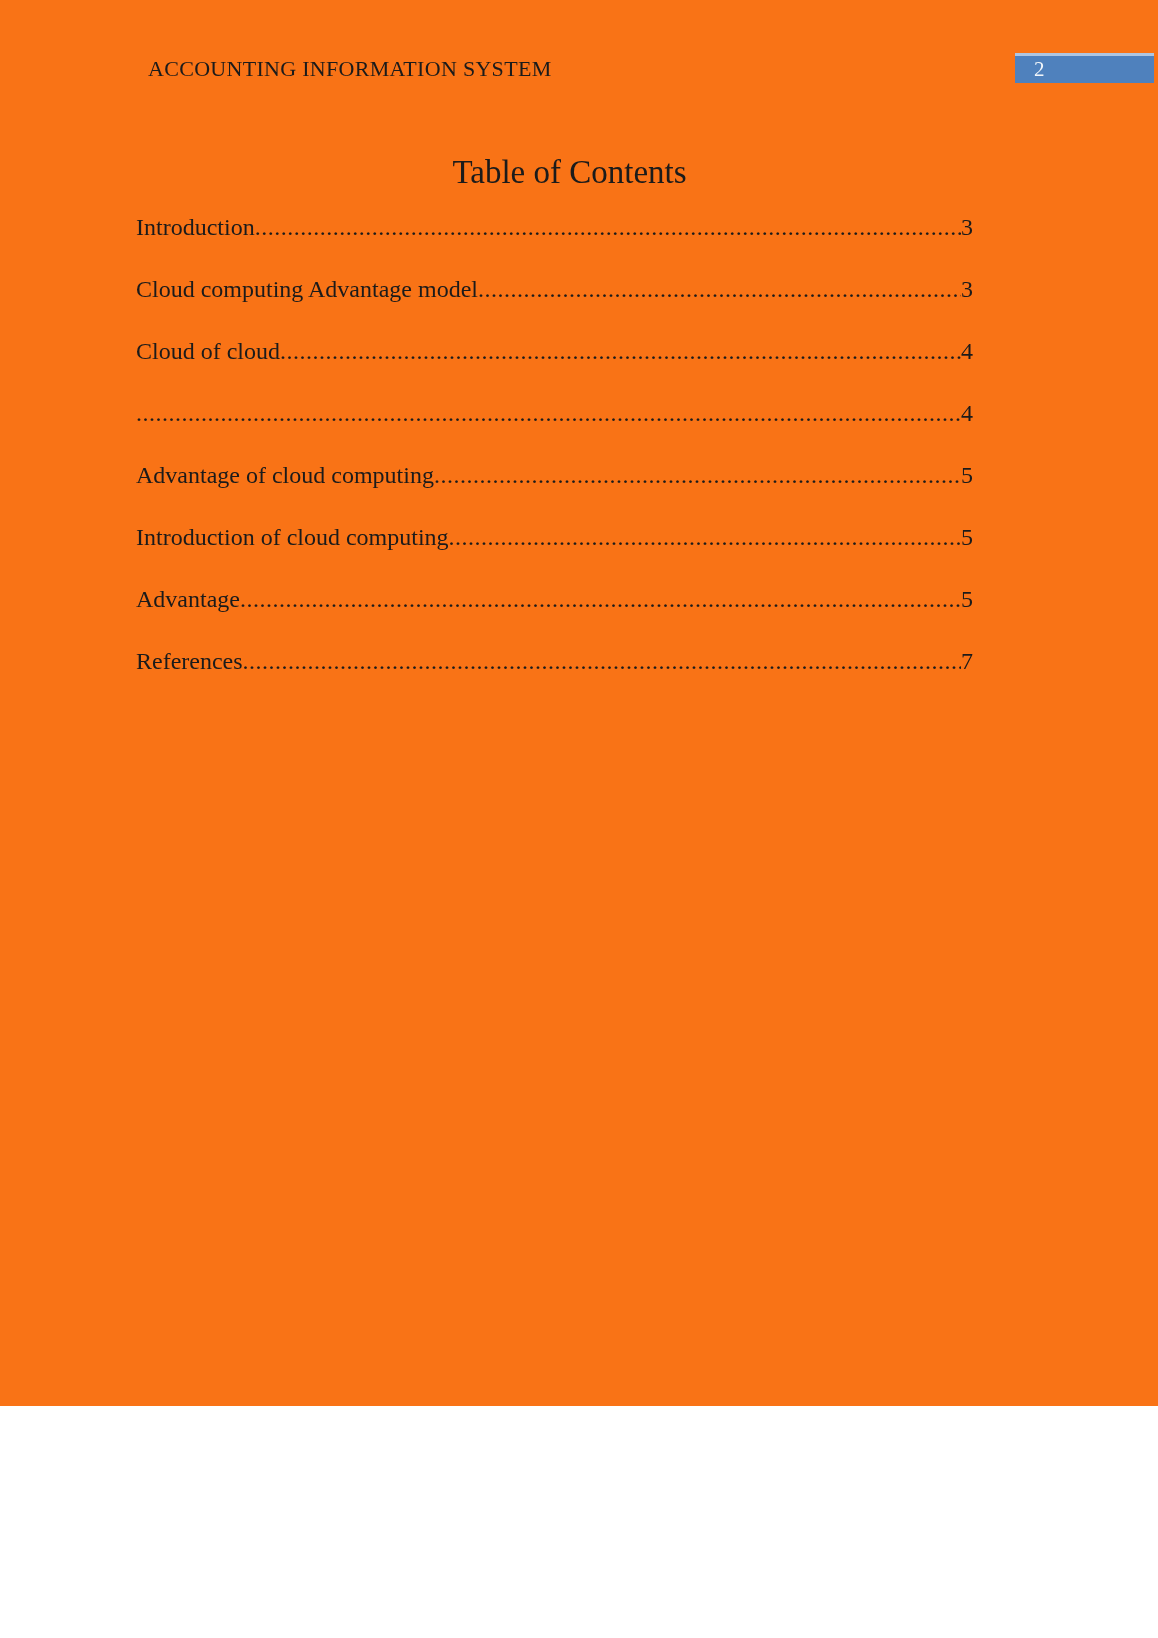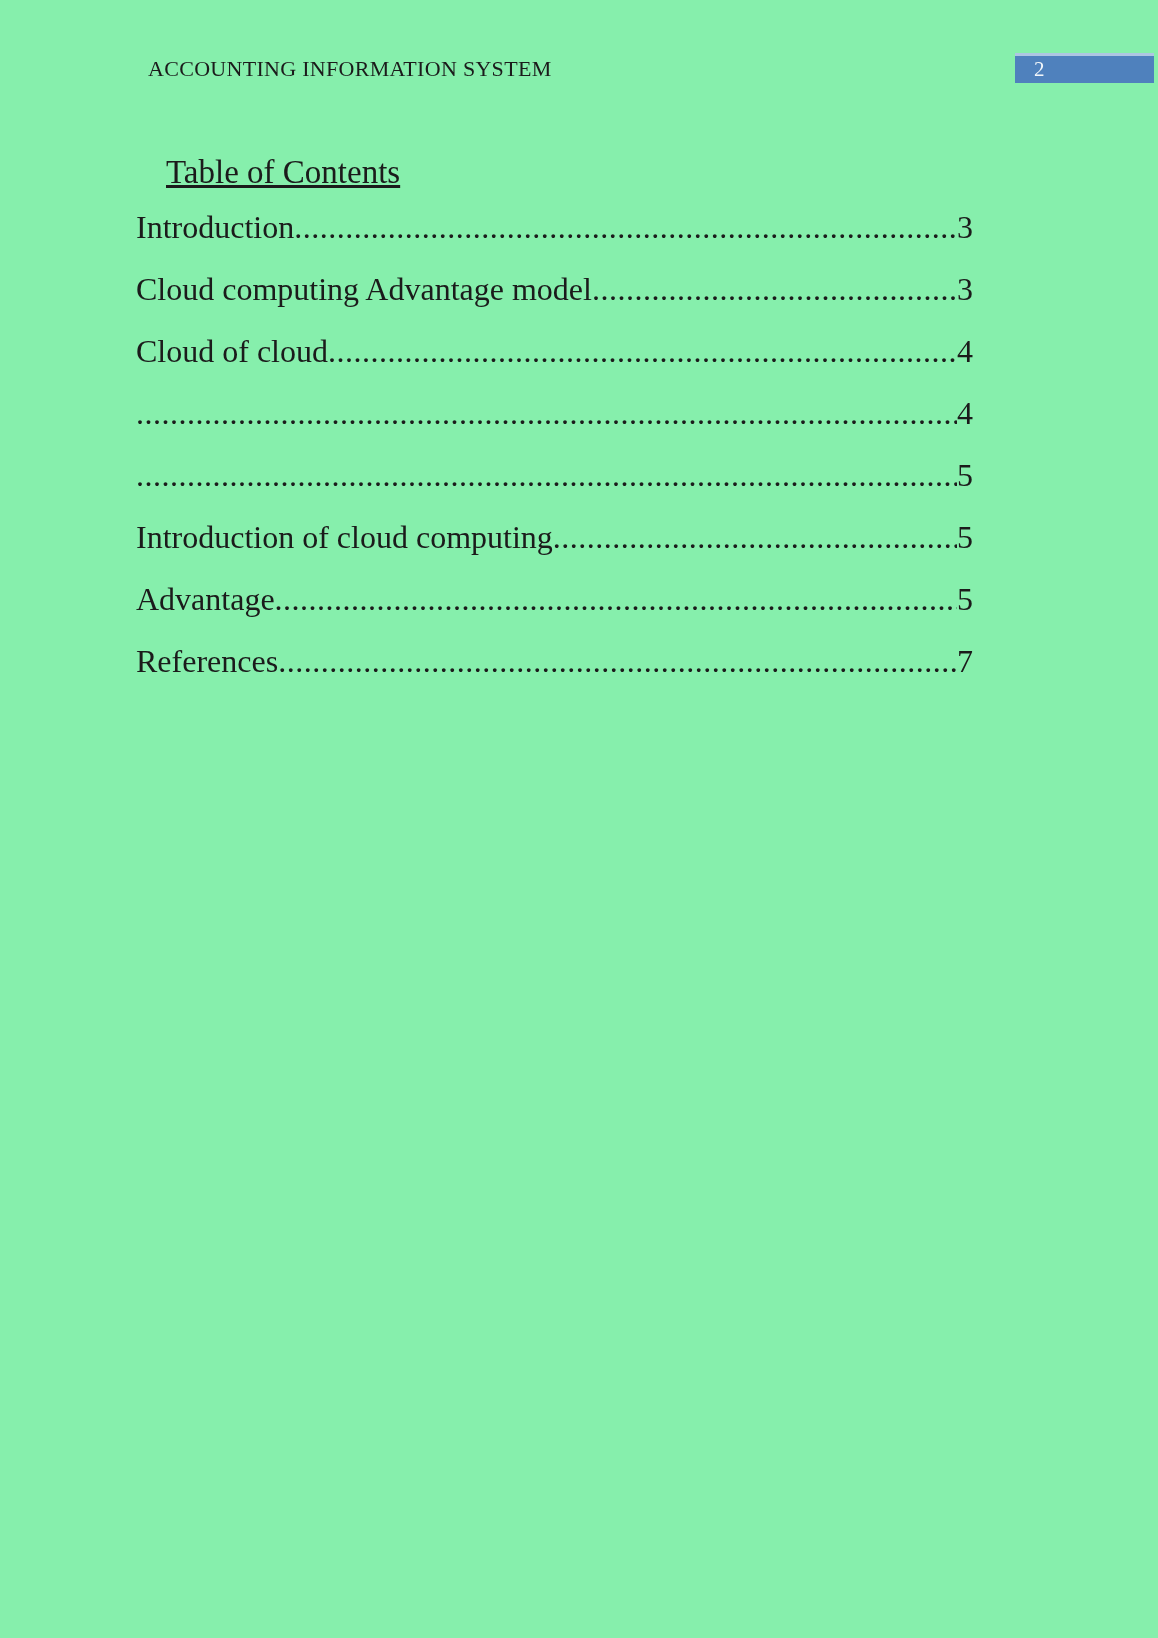--- a/index.html
+++ b/index.html
@@ -12,22 +12,22 @@
     width: 1158px;
     height: 1638px;
     background: #ffffff;
     font-family: "Liberation Serif", "DejaVu Serif", serif;
     color: var(--ink);
     overflow: hidden;
   }
   .page {
     position: relative;
     width: 1158px;
-    height: 1638px;
-    background: #86efac;
+    height: 1406px;
+    background: #f97316;
   }
   .running-header {
     position: absolute;
     top: 56px;
     left: 148px;
     font-size: 22px;
     letter-spacing: 0.3px;
     white-space: nowrap;
     line-height: 26px;
   }
@@ -44,34 +44,34 @@
     line-height: 26px;
     padding-left: 19px;
   }
   .content {
     position: absolute;
     left: 136px;
     top: 152px;
     width: 837px;
   }
   .toc-title {
+    text-align: center;
     font-size: 33px;
     line-height: 40px;
     padding-left: 30px;
     white-space: nowrap;
-    text-decoration: underline;
   }
   .toc-list {
     margin-top: 6px;
   }
   .toc-row {
     display: flex;
     align-items: baseline;
     height: 62px;
-    font-size: 32px;
+    font-size: 24px;
     line-height: 30px;
     padding-top: 14px;
   }
   .toc-label { white-space: nowrap; }
   .toc-leader {
     flex: 1 1 auto;
     min-width: 0;
     overflow: hidden;
     white-space: nowrap;
     letter-spacing: 0.5px;
@@ -115,20 +115,21 @@
         <span class="toc-leader"></span>
         <span class="toc-page">4</span>
       </div>
 
       <div class="toc-row">
         <span class="toc-leader"></span>
         <span class="toc-page">4</span>
       </div>
 
       <div class="toc-row">
+        <span class="toc-label">Advantage of cloud computing</span>
         <span class="toc-leader"></span>
         <span class="toc-page">5</span>
       </div>
 
       <div class="toc-row">
         <span class="toc-label">Introduction of cloud computing</span>
         <span class="toc-leader"></span>
         <span class="toc-page">5</span>
       </div>
 

